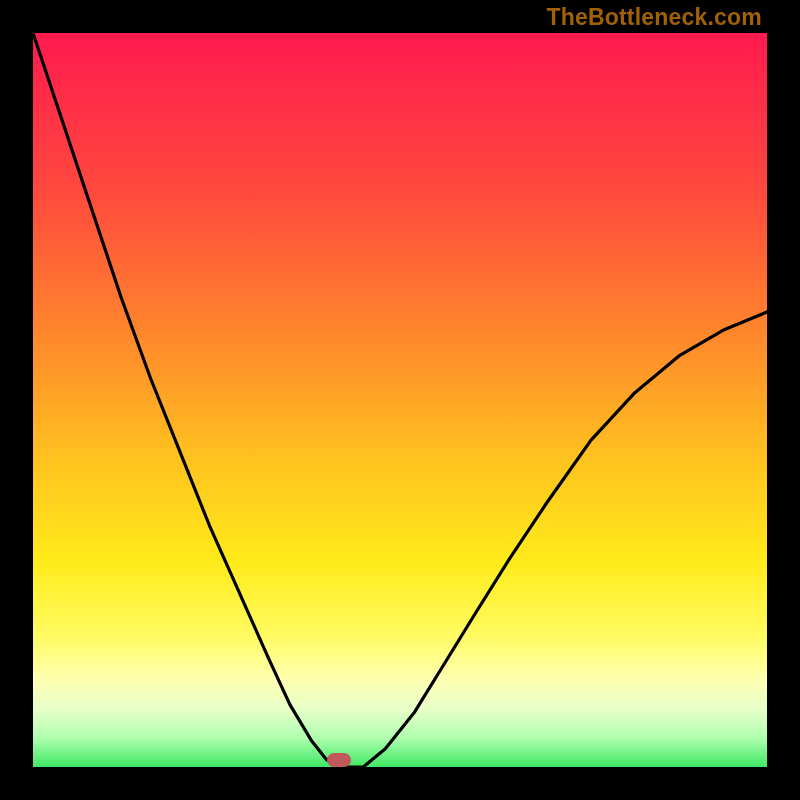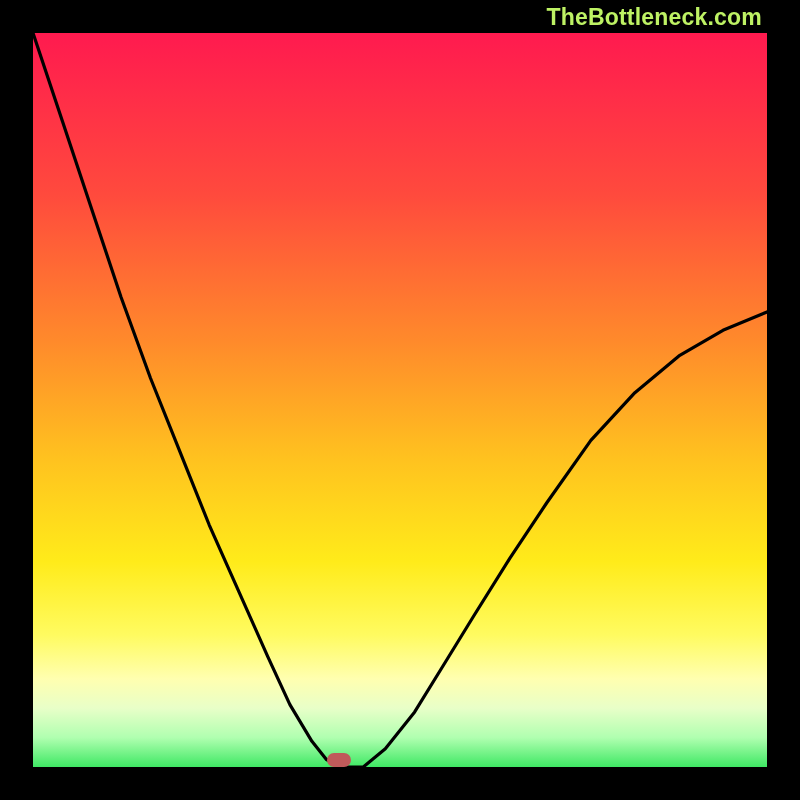--- a/index.html
+++ b/index.html
@@ -36,21 +36,21 @@
       #ffffb0 88%,
       #e8ffc8 92%,
       #b0ffb0 96%,
       #3fe864 100%
     );
   }
   .watermark {
     position: absolute;
     top: 4px;
     right: 38px;
-    color: #bef264;
+    color: #a16207;
     font-size: 23px;
     font-weight: 600;
     letter-spacing: 0.2px;
     text-align: center;
   }
   .curve-svg {
     position: absolute;
     top: 33px;
     left: 33px;
     width: 734px;

